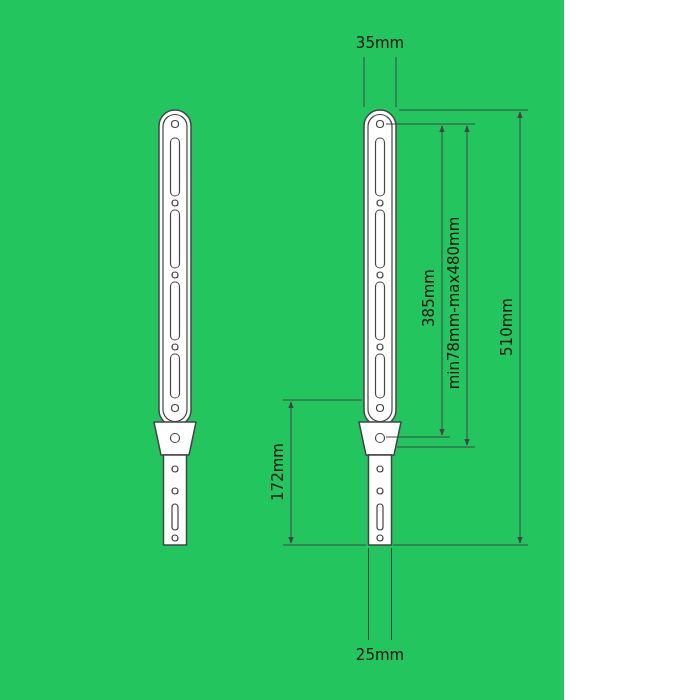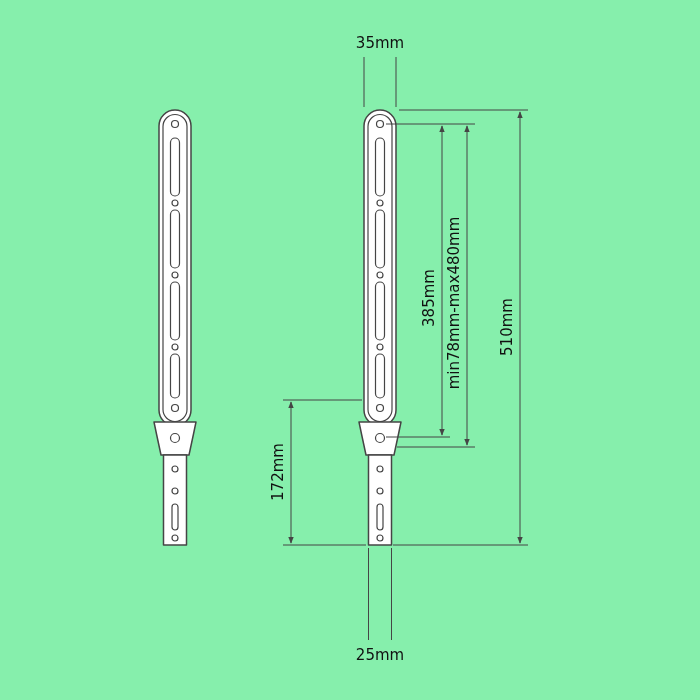--- a/index.html
+++ b/index.html
@@ -5,23 +5,23 @@
   html, body {
     margin: 0;
     padding: 0;
     background: #ffffff;
     width: 700px;
     height: 700px;
     font-family: "DejaVu Sans", sans-serif;
   }
   .canvas {
     position: relative;
-    width: 700px;
+    width: 564px;
     height: 700px;
-    background: #86efac;
+    background: #22c55e;
     overflow: hidden;
   }
   svg text {
     font-family: "DejaVu Sans", sans-serif;
     font-size: 15px;
     fill: #111111;
   }
 </style>
 </head>
 <body>

